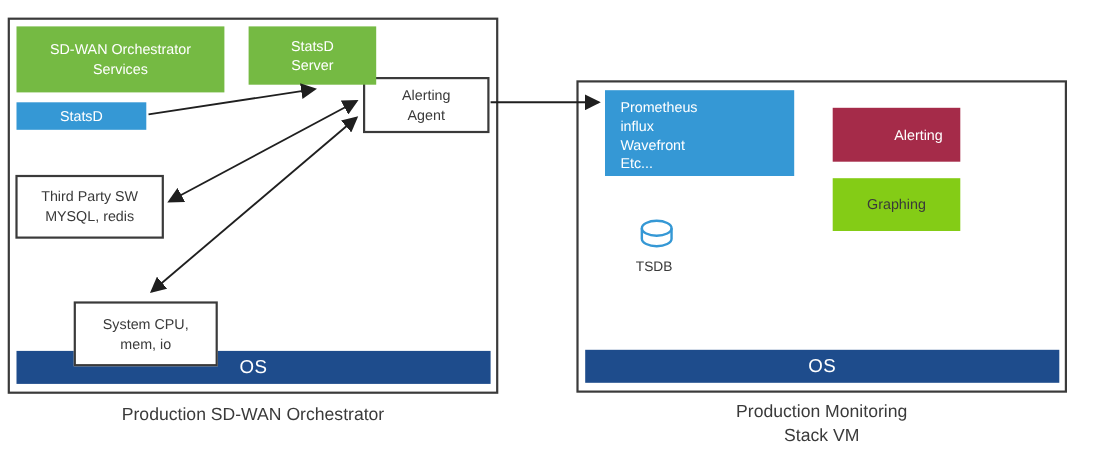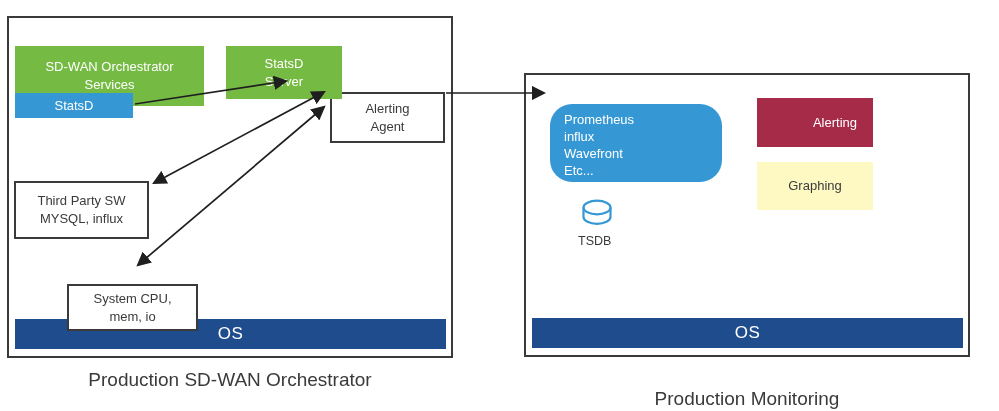--- a/index.html
+++ b/index.html
@@ -5,21 +5,21 @@
   * { margin: 0; padding: 0; box-sizing: border-box; }
   html, body { width: 999px; height: 411px; }
   body {
     position: relative;
     background: #ffffff;
     font-family: "Liberation Sans", sans-serif;
     color: #3a3a3a;
     overflow: hidden;
   }
   .abs { position: absolute; }
-  .ml { white-space: pre-line; margin-top: 22px; }
+  .ml { white-space: pre-line; }
 
   
   .vm {
     position: absolute;
     background: #ffffff;
     border: 2px solid #3a3a3a;
   }
   #vm-left  { left: 7px;  top: 16px; width: 446px; height: 342px; }
   #vm-right { left: 524px; top: 73px; width: 446px; height: 284px; }
 
@@ -29,21 +29,21 @@
     display: flex;
     align-items: center;
     justify-content: center;
     text-align: center;
     font-size: 13px;
     line-height: 1.35;
   }
   .green   { background: #75ba43; color: #ffffff; }
   .blue    { background: #3598d5; color: #ffffff; }
   .crimson { background: #a52b49; color: #ffffff; padding-left: 40px; }
-  .yellow  { background: #fef9c3; color: #3a3a3a; }
+  .yellow  { background: #84cc16; color: #3a3a3a; }
   .whitebox {
     background: #ffffff;
     border: 2px solid #3a3a3a;
     color: #3a3a3a;
   }
   .osbar {
     position: absolute;
     background: #1e4c8c;
     color: #ffffff;
     display: flex;
@@ -52,40 +52,40 @@
     font-size: 17px;
     letter-spacing: 0.5px;
   }
 
   
   #box-services  { left: 6px;   top: 6px;   width: 189px; height: 60px; }
   #box-statsd-server { left: 217px; top: 6px; width: 116px; height: 53px; z-index: 4; }
   #box-statsd    { left: 6px;   top: 75px;  width: 118px; height: 25px; }
   #box-telegraf  { left: 321px; top: 52px;  width: 115px; height: 51px; z-index: 3; }
   #box-thirdparty{ left: 5px;   top: 141px; width: 135px; height: 58px; }
-  #box-system    { left: 58px;  top: 244px; width: 131px; height: 47px; z-index: 3; }
+  #box-system    { left: 58px;  top: 256px; width: 131px; height: 59px; z-index: 3; }
   #os-left       { left: 6px;   top: 301px; width: 431px; height: 30px; }
 
   
   #box-collectors {
     left: 24px; top: 7px; width: 172px; height: 78px;
     justify-content: flex-start; align-items: flex-start;
-    text-align: left; padding: 7px 0 0 14px; line-height: 1.32; border-radius: 22px;
+    text-align: left; padding: 7px 0 0 14px; line-height: 1.32;
   }
   #box-alerting { left: 231px; top: 23px; width: 116px; height: 49px; }
   #box-graphing { left: 231px; top: 87px; width: 116px; height: 48px; }
   #tsdb-wrap    { left: 52px; top: 124px; width: 48px; }
   #tsdb-label   { font-size: 12.5px; margin-top: 1px; color: #3a3a3a; }
   #os-right     { left: 6px; top: 243px; width: 431px; height: 30px; }
 
   
   .caption {
     position: absolute;
     text-align: center;
-    font-size: 19px;
+    font-size: 16px;
     color: #3a3a3a;
     line-height: 1.35;
   }
   #caption-left  { left: 7px;   top: 367px; width: 446px; }
   #caption-right { left: 524px; top: 364px; width: 446px; }
 
   
   #arrows {
     position: absolute;
     left: 0; top: 0;
@@ -103,21 +103,21 @@
 
   <div id="box-telegraf" class="node whitebox ml">Alerting
 Agent</div>
 
   <div id="box-statsd-server" class="node green ml">StatsD
 Server</div>
 
   <div id="box-statsd" class="node blue">StatsD</div>
 
   <div id="box-thirdparty" class="node whitebox ml">Third Party SW
-MYSQL, influx</div>
+MYSQL, redis</div>
 
   <div id="os-left" class="osbar">OS</div>
 
   <div id="box-system" class="node whitebox ml">System CPU,
 mem, io</div>
 </div>
 
 <div id="caption-left" class="caption">Production SD-WAN Orchestrator</div>
 
 <div id="vm-right" class="vm">
@@ -135,21 +135,21 @@
       <ellipse cx="19" cy="8.5" rx="13.5" ry="6.8" fill="none" stroke="#3598d5" stroke-width="2.2"></ellipse>
       <path d="M5.5 8.5 v9.5 a13.5 6.8 0 0 0 27 0 v-9.5" fill="none" stroke="#3598d5" stroke-width="2.2"></path>
     </svg>
     <div id="tsdb-label">TSDB</div>
   </div>
 
   <div id="os-right" class="osbar">OS</div>
 </div>
 
 <div id="caption-right" class="caption ml">Production Monitoring
-Agent VM</div>
+Stack VM</div>
 
 <svg id="arrows" viewBox="0 0 999 411" xmlns="http://www.w3.org/2000/svg">
   <defs>
     <marker id="ah" viewBox="0 0 10 10" refX="8.5" refY="5" markerWidth="8.5" markerHeight="8.5" orient="auto-start-reverse">
       <path d="M0,0 L10,5 L0,10 z" fill="#1f1f1f"></path>
     </marker>
   </defs>
 
   <line x1="135" y1="104" x2="286" y2="81" stroke="#1f1f1f" stroke-width="1.7" marker-end="url(#ah)"></line>
 

